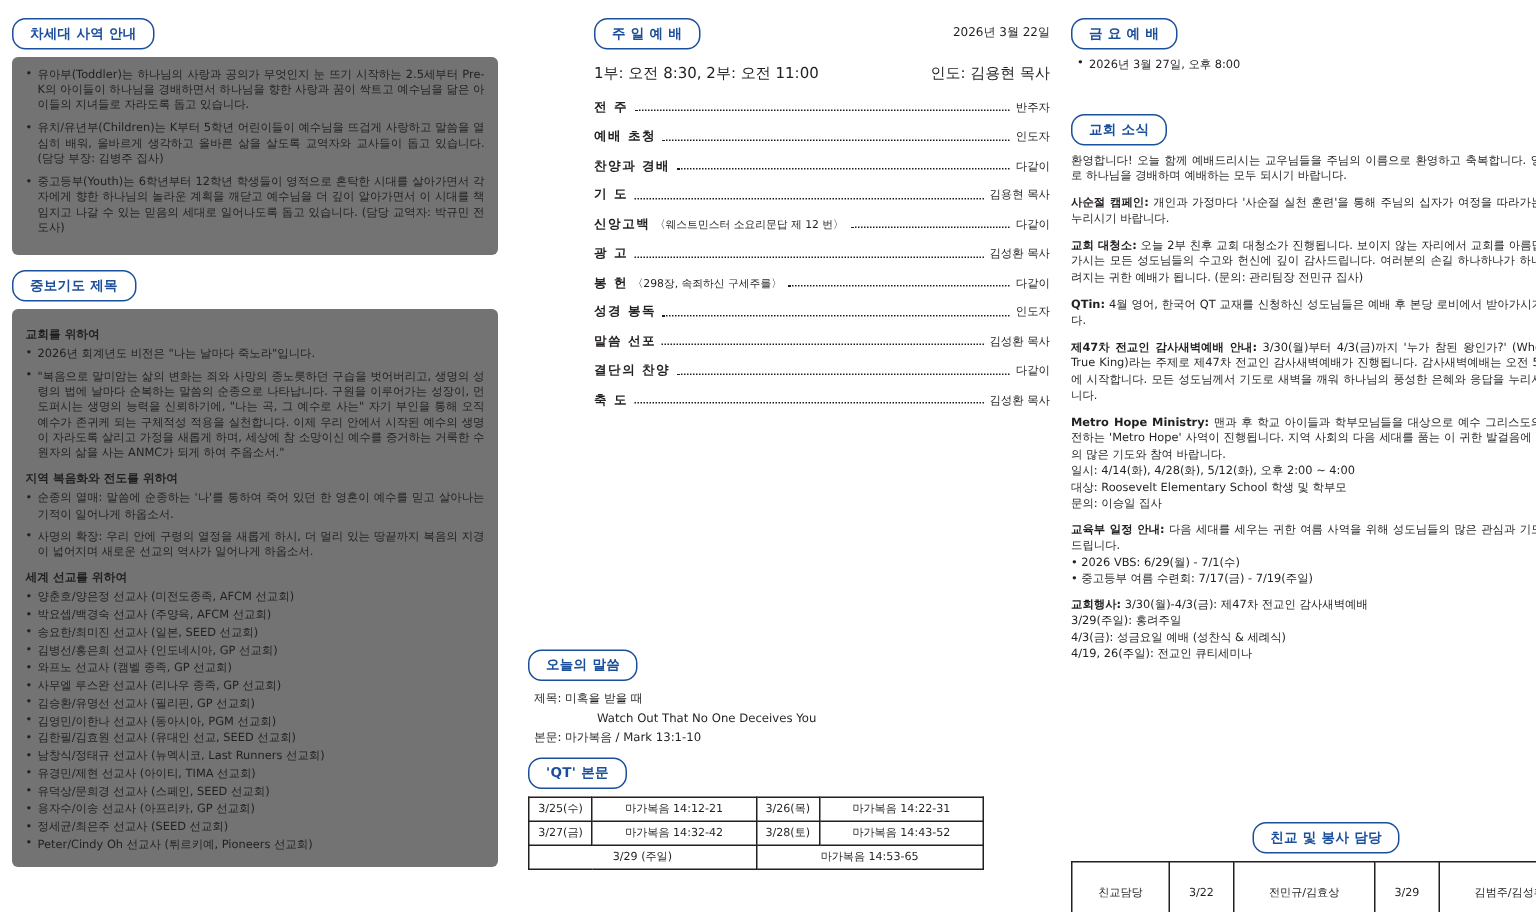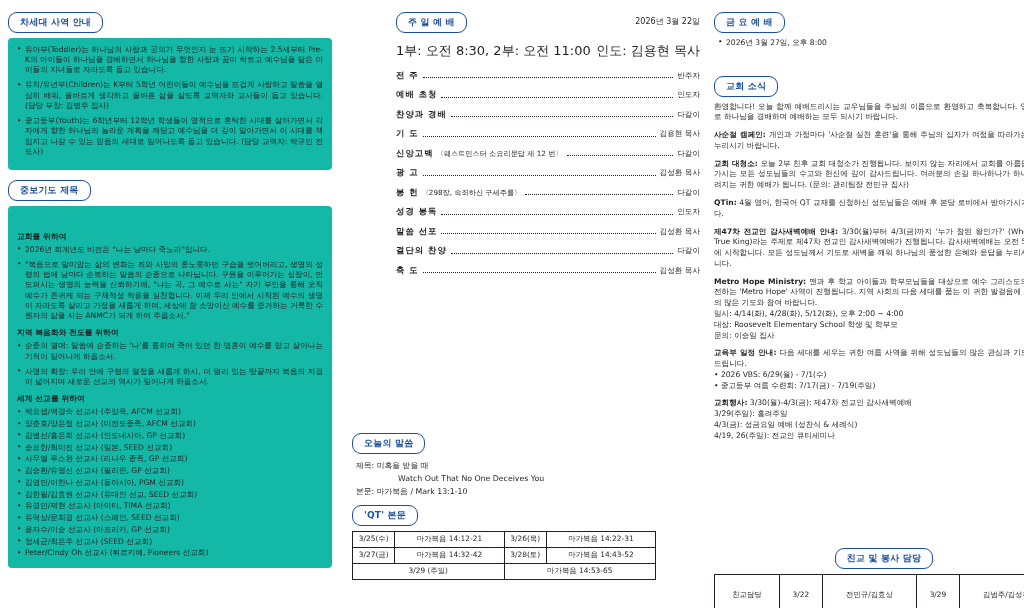--- a/index.html
+++ b/index.html
@@ -38,21 +38,21 @@
     padding: 2.5px 11px 3px 11px;
     color: #1b4f9c;
     font-weight: bold;
     font-size: 9px;
     background: #ffffff;
     letter-spacing: .2px;
   }
   .pill-wrap { margin-bottom: 5px; }
 
   .panel {
-    background: #14b8a6;
+    background: #737373;
     border-radius: 4px;
     padding: 7px 9px 8px 9px;
   }
 
   ul.bul {
     margin: 0;
     padding: 0;
     list-style: none;
   }
   ul.bul > li {
@@ -68,21 +68,21 @@
     left: 0;
     top: -0.5px;
   }
   ul.bul.tight > li { margin-bottom: 1.5px; }
 
   .sub-head {
     font-weight: bold;
     margin: 6px 0 3px 0;
     font-size: 7.8px;
   }
-  .sub-head.first { margin-top: 18px; }
+  .sub-head.first { margin-top: 4px; }
 
   
   .wline {
     display: flex;
     align-items: flex-end;
     margin-bottom: 8.5px;
     font-size: 8.4px;
   }
   .wline .w-name { white-space: nowrap; font-weight: bold; letter-spacing: 1px; }
   .wline .w-note { white-space: nowrap; font-size: 7.2px; font-weight: normal; letter-spacing: 0; margin-left: 3px;}
@@ -94,21 +94,21 @@
   }
   .wline .w-person { white-space: nowrap; font-size: 7.6px; }
 
   .date-right {
     text-align: center;
     font-size: 8px;
     padding-top: 4px;
   }
 
   .srv-times {
-    font-size: 13px;
+    font-size: 10px;
     display: flex;
     justify-content: space-between;
     margin-bottom: 10px;
   }
 
   .msg-box { font-size: 7.8px; line-height: 1.7; }
   .msg-box .indent { display: inline-block; padding-left: 42px; }
 
   
   table.qt {
@@ -176,28 +176,30 @@
         </ul>
 
         <div class="sub-head">지역 복음화와 전도를 위하여</div>
         <ul class="bul">
           <li>순종의 열매: 말씀에 순종하는 '나'를 통하여 죽어 있던 한 영혼이 예수를 믿고 살아나는 기적이 일어나게 하옵소서.</li>
           <li>사명의 확장: 우리 안에 구령의 열정을 새롭게 하시, 더 멀리 있는 땅끝까지 복음의 지경이 넓어지며 새로운 선교의 역사가 일어나게 하옵소서.</li>
         </ul>
 
         <div class="sub-head">세계 선교를 위하여</div>
         <ul class="bul tight">
+          <li>양춘호/양은정 선교사 (미전도종족, AFCM 선교회)</li>
           <li>박요셉/백경숙 선교사 (주양육, AFCM 선교회)</li>
-          <li>양춘호/양은정 선교사 (미전도종족, AFCM 선교회)</li>
+          <li>송요한/최미진 선교사 (일본, SEED 선교회)</li>
           <li>김병선/홍은희 선교사 (인도네시아, GP 선교회)</li>
-          <li>송요한/최미진 선교사 (일본, SEED 선교회)</li>
+          <li>와프노 선교사 (캠벨 종족, GP 선교회)</li>
           <li>사무엘 루스완 선교사 (리나우 종족, GP 선교회)</li>
           <li>김승환/유명선 선교사 (필리핀, GP 선교회)</li>
           <li>김영민/이한나 선교사 (동아시아, PGM 선교회)</li>
           <li>김한필/김효원 선교사 (유대인 선교, SEED 선교회)</li>
+          <li>남창식/정태규 선교사 (뉴멕시코, Last Runners 선교회)</li>
           <li>유경민/제현 선교사 (아이티, TIMA 선교회)</li>
           <li>유덕상/문희경 선교사 (스페인, SEED 선교회)</li>
           <li>용자수/이송 선교사 (아프리카, GP 선교회)</li>
           <li>정세균/최은주 선교사 (SEED 선교회)</li>
           <li>Peter/Cindy Oh 선교사 (튀르키예, Pioneers 선교회)</li>
         </ul>
       </div>
     </div>
 
   </div>

